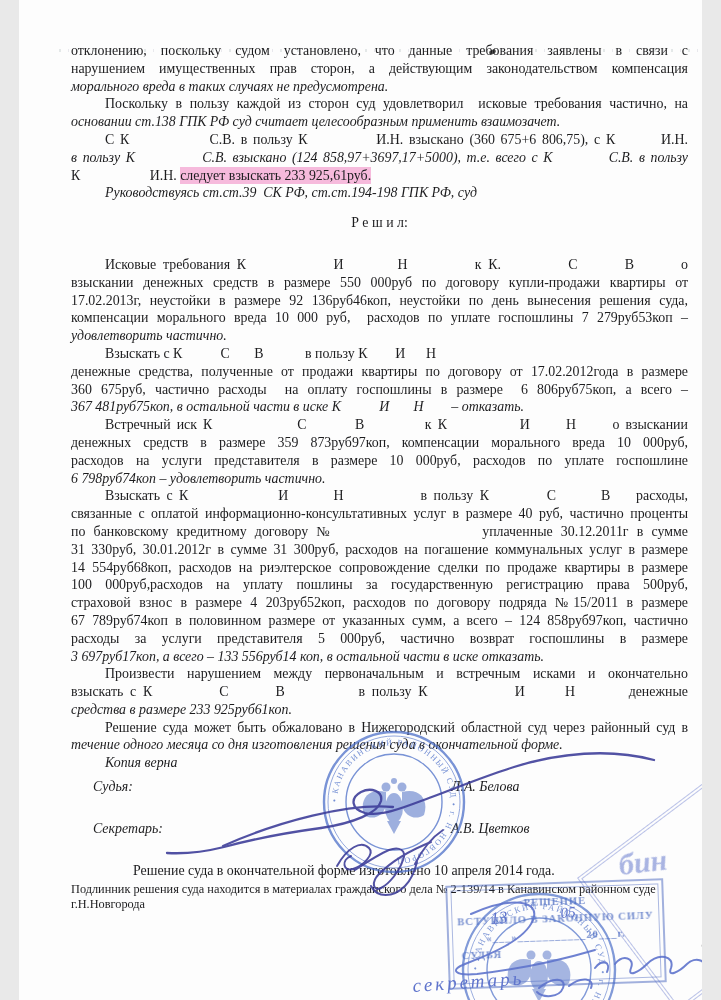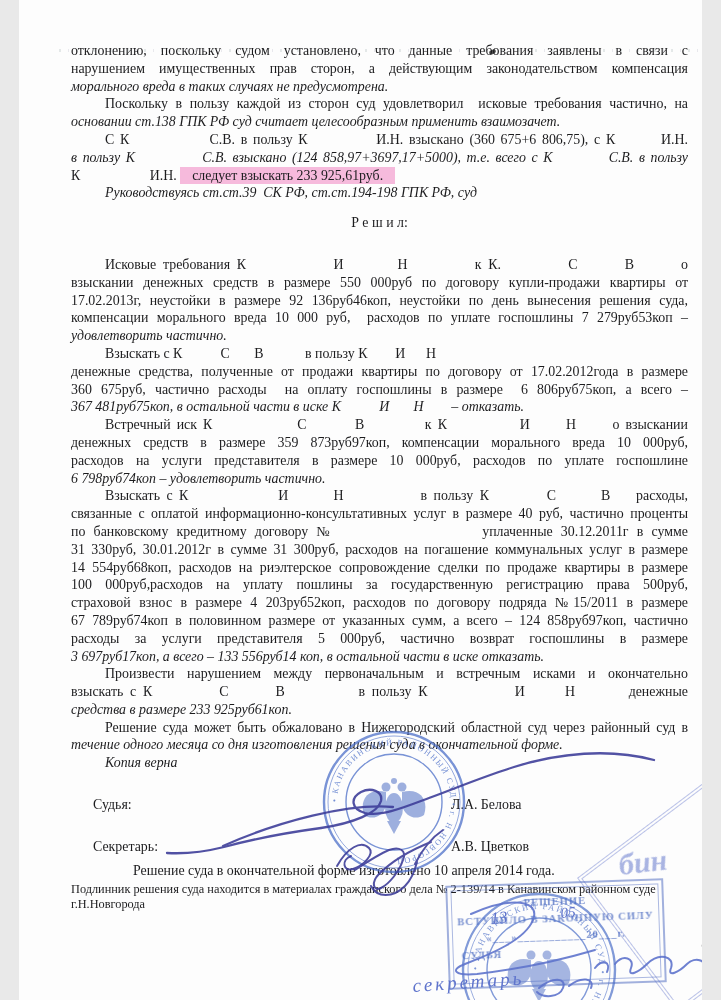--- a/index.html
+++ b/index.html
@@ -9,23 +9,23 @@
     font-family:"Liberation Serif","DejaVu Serif",serif;
     font-size:13.9px;line-height:17.8px;color:#1c1c1e;
   }
   .textblock{position:absolute;left:52px;top:42px;width:617px;}
   .ln{white-space:pre-wrap;text-align:justify;text-align-last:justify;}
   .para div.ln:last-of-type{text-align-last:left;font-style:italic;}
   .para.ind div.ln:first-of-type{text-indent:34px;}
   #para-c div.ln:last-of-type{text-align-last:justify;}
   #para-f div.ln:first-of-type{text-align-last:left;}
   .hlline{text-align-last:left;white-space:pre-wrap;}
-  .hl{background:#f6badc;padding:1px 12px;text-align:center;}
+  .hl{background:#f6badc;padding:1px 0;text-align:center;}
   .heading{text-align:center;margin:12px 0 24px;text-align-last:center;}
-  .sigrow{display:flex;align-items:flex-end;height:36px;margin-top:6px;}
+  .sigrow{display:flex;align-items:flex-start;height:36px;margin-top:6px;font-style:italic;}
   .sigrow .lbl{width:358px;padding-left:22px;}
   .dateline{margin:6px 0 2px 62px;}
   .smallprint{font-size:12.3px;line-height:15.5px;}
   .pagenum{position:absolute;left:682px;top:934px;}
   
   .noiseband{position:absolute;left:40px;top:49px;width:650px;height:3px;opacity:.25;
     background:repeating-linear-gradient(90deg,#9aa 0 2px,transparent 2px 9px,#aab 9px 10px,transparent 10px 17px);}
   .smudge{position:absolute;left:470px;top:50px;width:7px;height:4px;background:#222;transform:rotate(-25deg);border-radius:2px;opacity:.8;}
   
   .stamp-svg{position:absolute;filter:blur(0.4px);}

